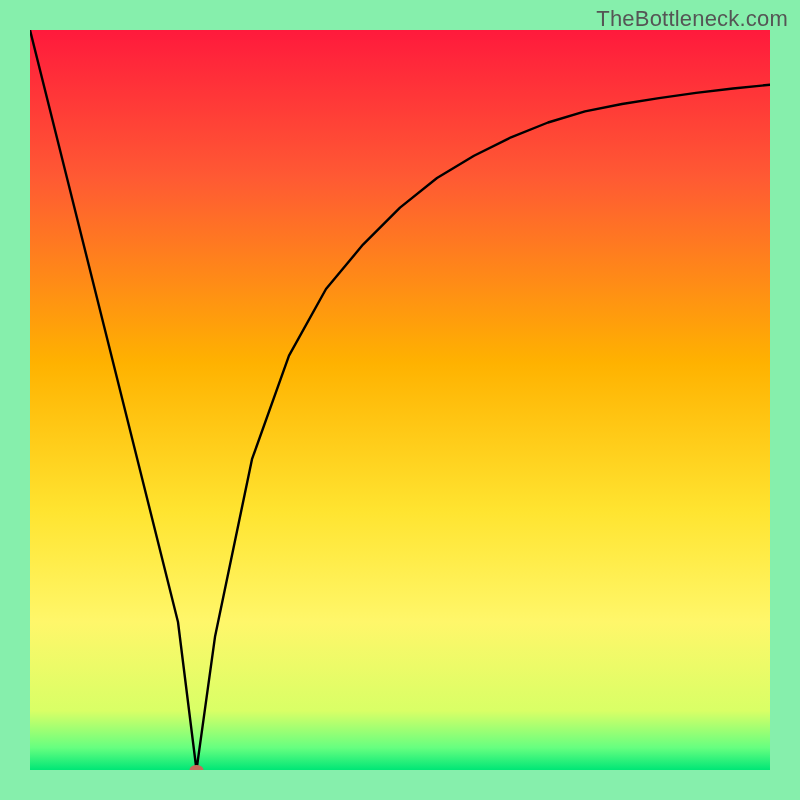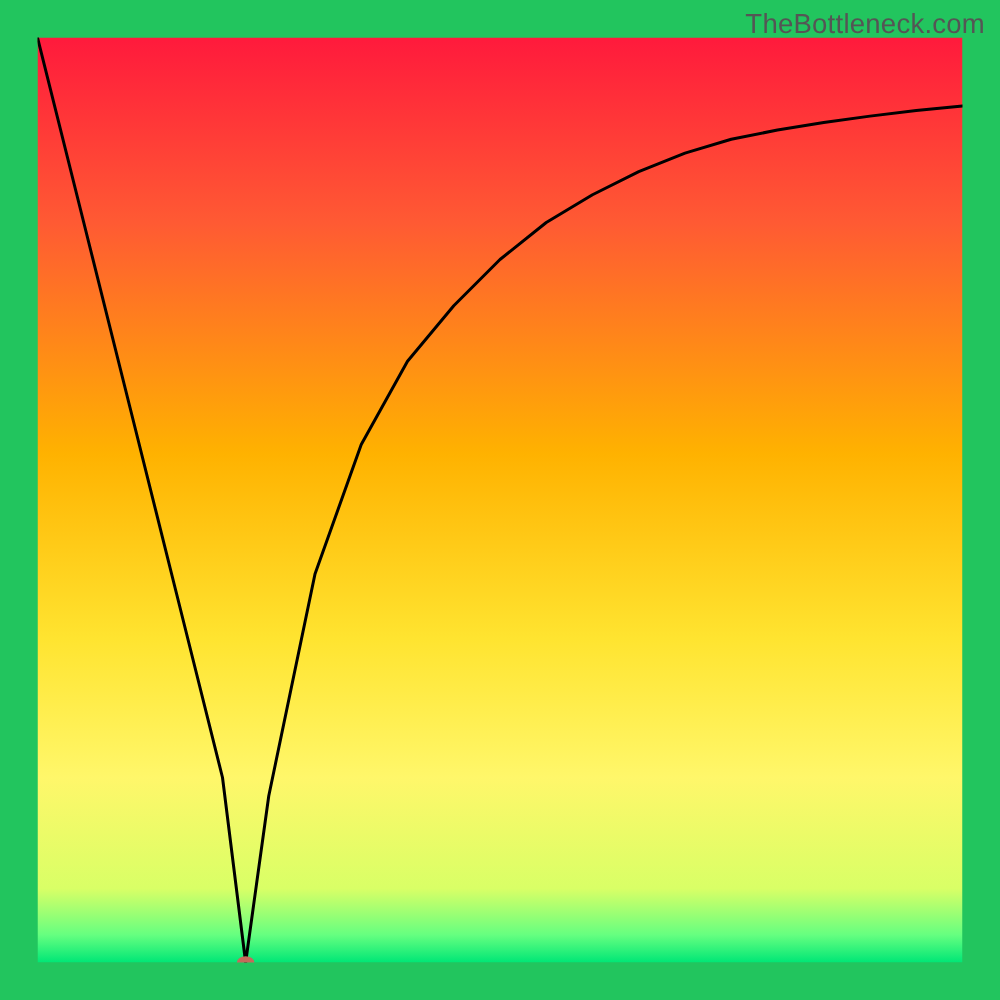--- a/index.html
+++ b/index.html
@@ -8,21 +8,21 @@
     width: 800px;
     height: 800px;
     overflow: hidden;
     background: #000;
     font-family: Arial, Helvetica, sans-serif;
   }
   .frame {
     position: relative;
     width: 800px;
     height: 800px;
-    background: #22c55e;
+    background: #86efac;
   }
   .plot {
     position: absolute;
     left: 30px;
     top: 30px;
     width: 740px;
     height: 740px;
   }
   .watermark {
     position: absolute;

